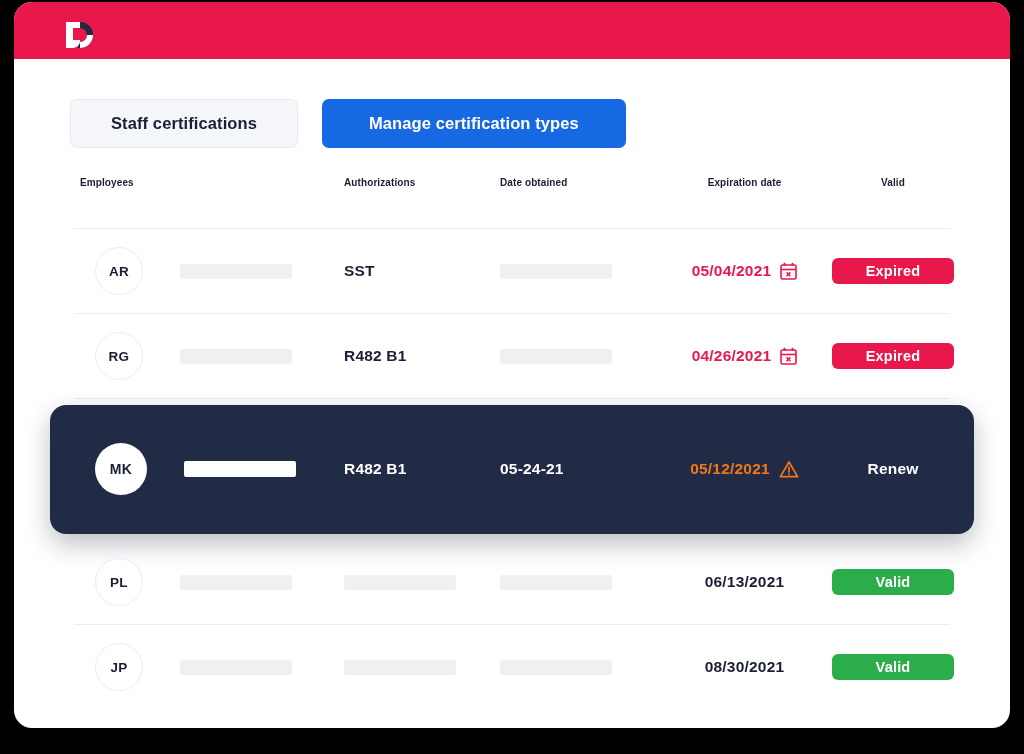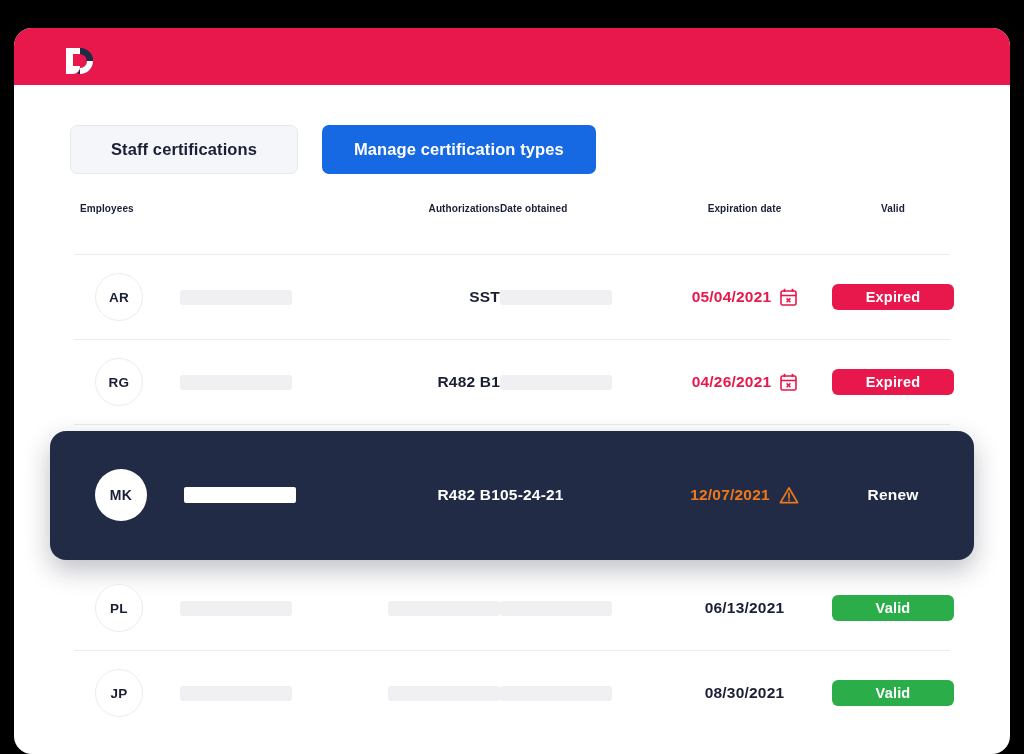--- a/index.html
+++ b/index.html
@@ -19,21 +19,21 @@
     background: #000000;
     display: flex;
     align-items: center;
     justify-content: center;
   }
 
   
   .card {
     position: absolute;
     left: 14px;
-    top: 28px;
+    top: 2px;
     width: 996px;
     height: 726px;
     background: #ffffff;
     border-radius: 18px;
     overflow: hidden;
     box-shadow: 0 6px 22px rgba(0,0,0,0.55);
   }
 
   
   .brandbar {
@@ -79,21 +79,21 @@
   .btn-secondary {
     background: #F4F6FA;
     color: #1B1F35;
     border: 1px solid #E6E9F0;
     padding: 15px 40px;
   }
 
   .btn-primary {
     background: #1668E3;
     color: #ffffff;
-    padding: 16px 32px;
+    padding: 16px 47px;
   }
 
   
   .table {
     margin-top: 29px;
     width: 100%;
   }
 
   .row {
     display: flex;
@@ -130,21 +130,21 @@
   .th {
     font-size: 10px;
     font-weight: bold;
     color: #1B1F35;
     letter-spacing: 0.1px;
     white-space: nowrap;
   }
 
   
   .c-emp    { width: 274px; display: flex; align-items: center; }
-  .c-auth   { width: 156px; display: flex; justify-content: flex-end; }
+  .c-auth   { width: 156px; display: flex; justify-content: flex-start; }
   .c-date   { width: 157px; display: flex; }
   .c-exp    { width: 175px; display: flex; justify-content: center; }
   .c-status { width: 122px; display: flex; justify-content: center; }
 
   .head-row .c-emp    { padding-left: 10px; }
   .head-row .c-auth   { padding-left: 0; }
 
   
   .avatar {
     width: 48px;
@@ -362,21 +362,21 @@
             <div class="ph ph-emp"></div>
           </div>
           <div class="c-auth">
             <span class="cell-txt">R482 B1</span>
           </div>
           <div class="c-date">
             <span class="cell-txt">05-24-21</span>
           </div>
           <div class="c-exp">
             <span class="exp-wrap">
-              <span class="date-orange">12/07/2021</span>
+              <span class="date-orange">05/12/2021</span>
               <span>
                 <svg width="20" height="19" viewBox="0 0 20 19">
                   <path d="M10 2 L18.6 16.6 H1.4 Z" fill="none" stroke="#F07818" stroke-width="1.7" stroke-linejoin="round"></path>
                   <line x1="10" y1="7.2" x2="10" y2="12" stroke="#F07818" stroke-width="1.7" stroke-linecap="round"></line>
                   <circle cx="10" cy="14.2" r="0.95" fill="#F07818"></circle>
                 </svg>
               </span>
             </span>
           </div>
           <div class="c-status">

